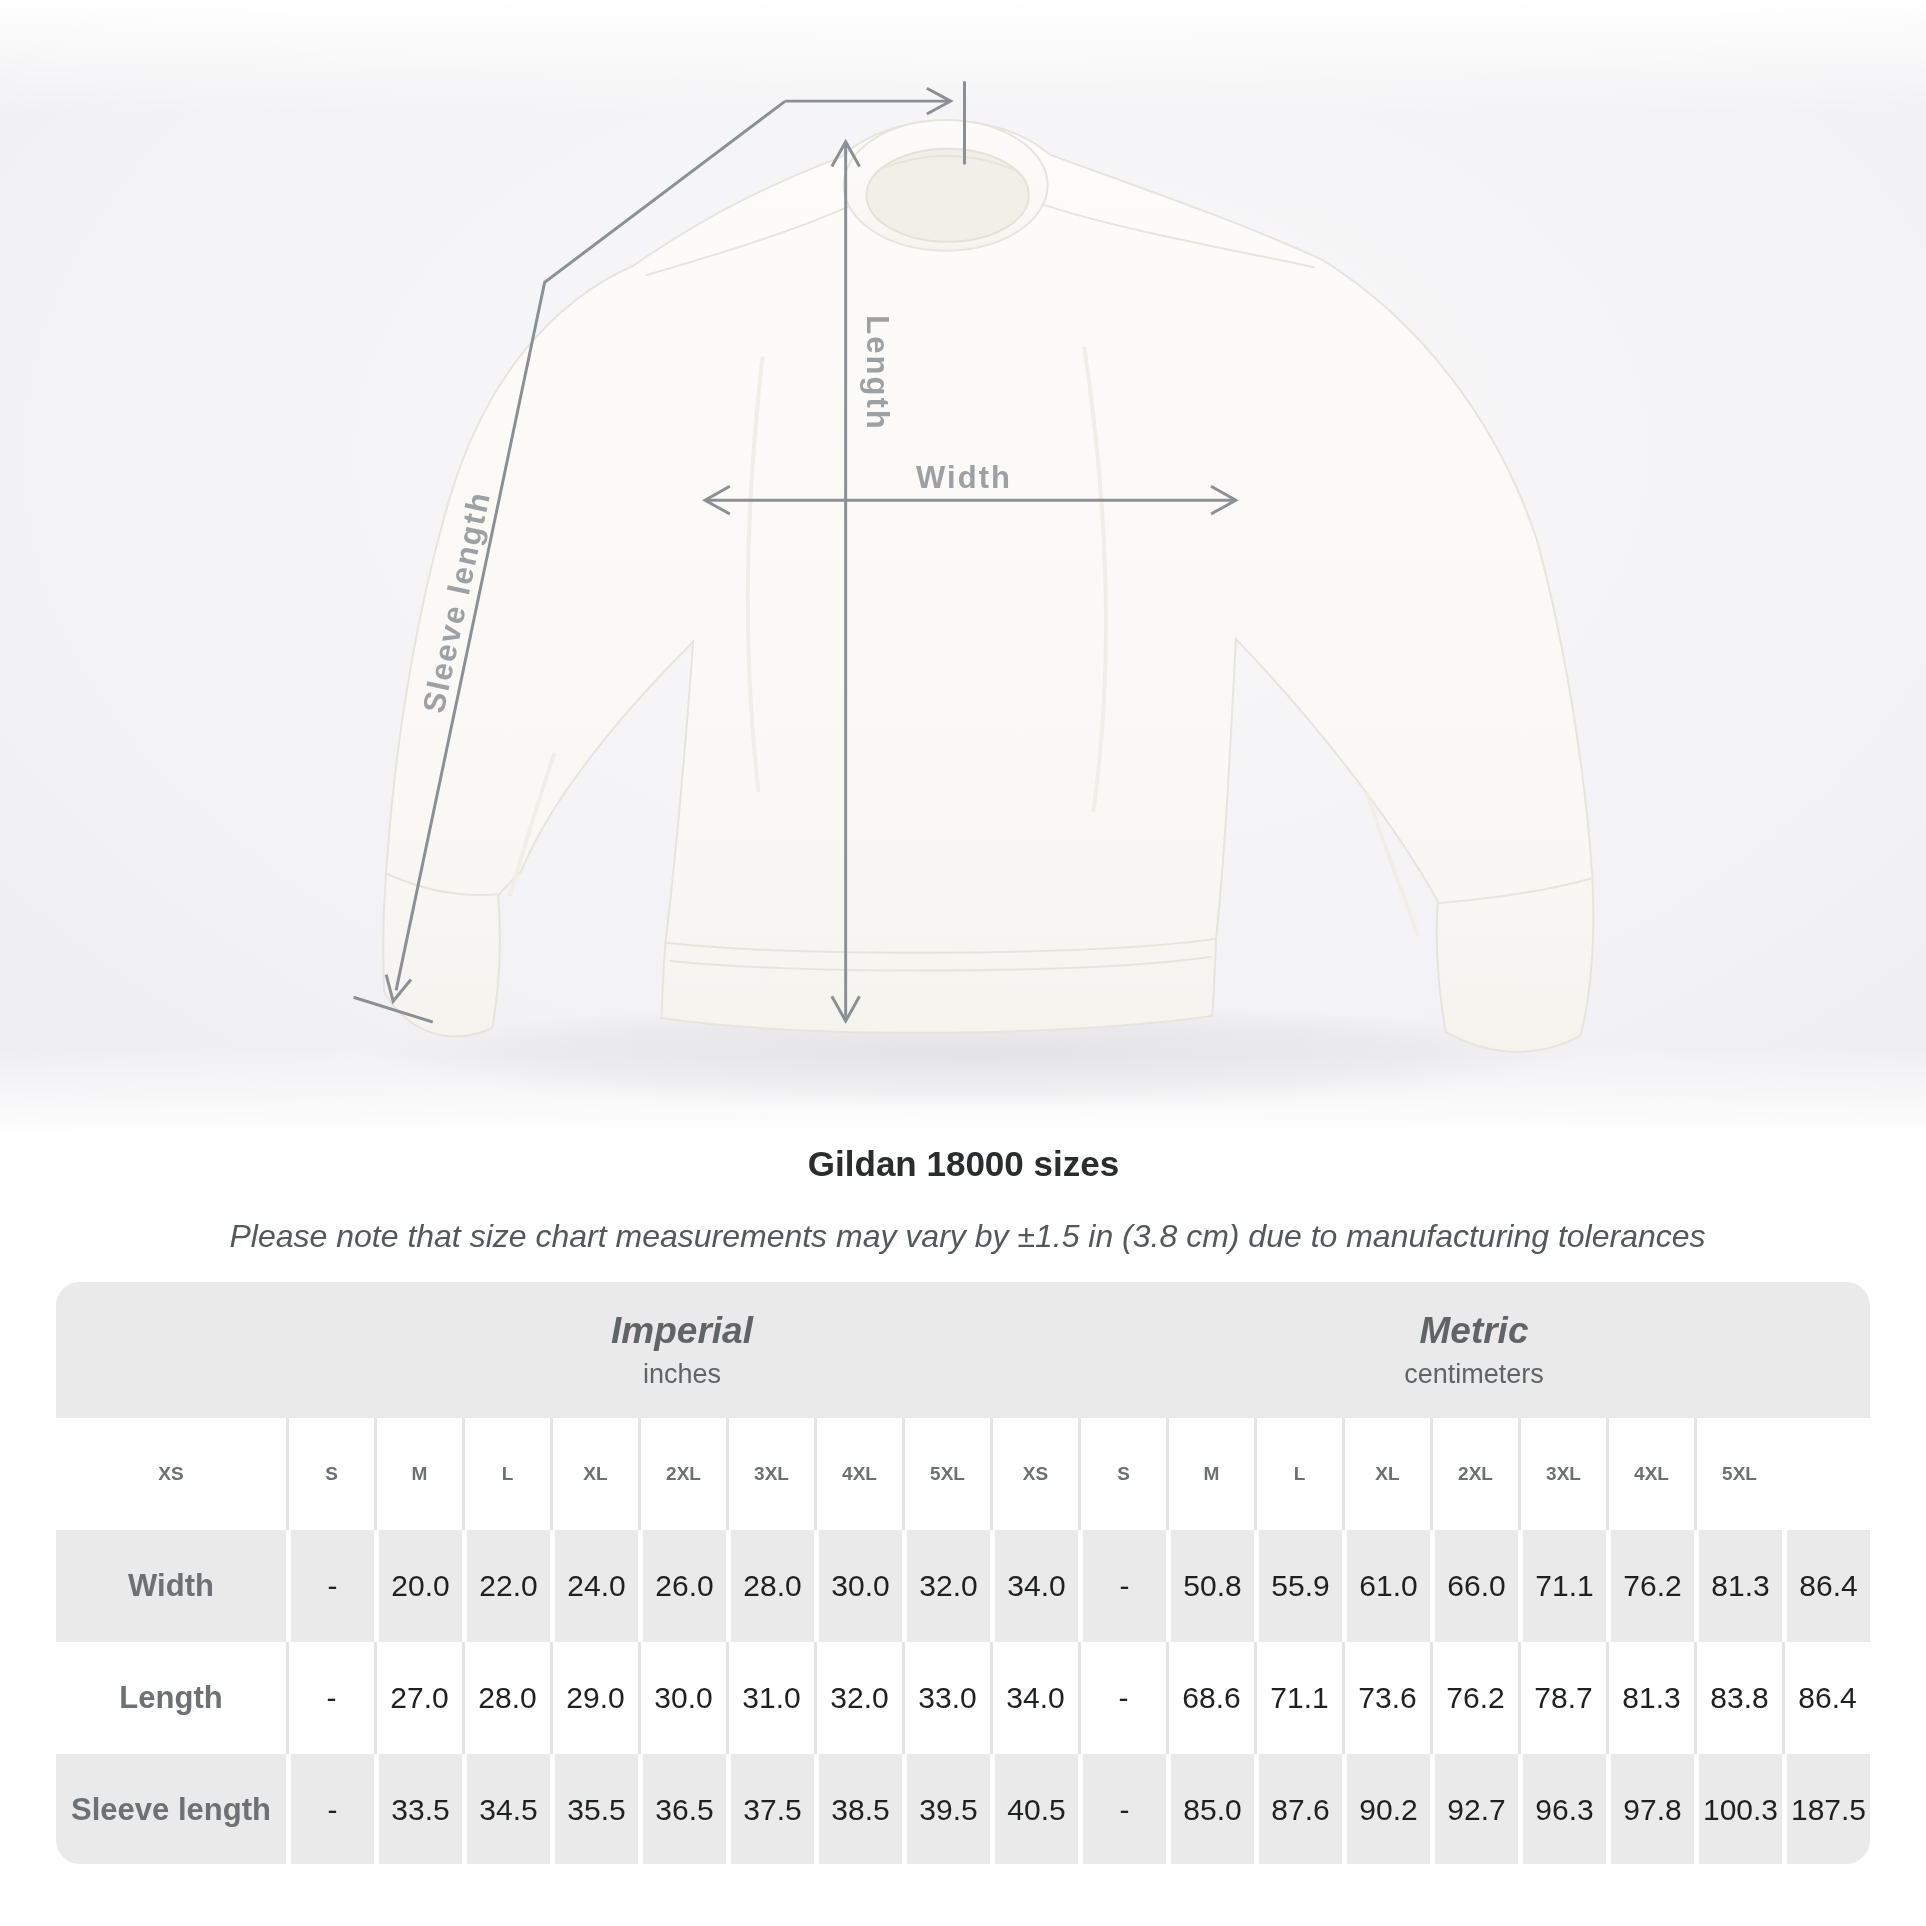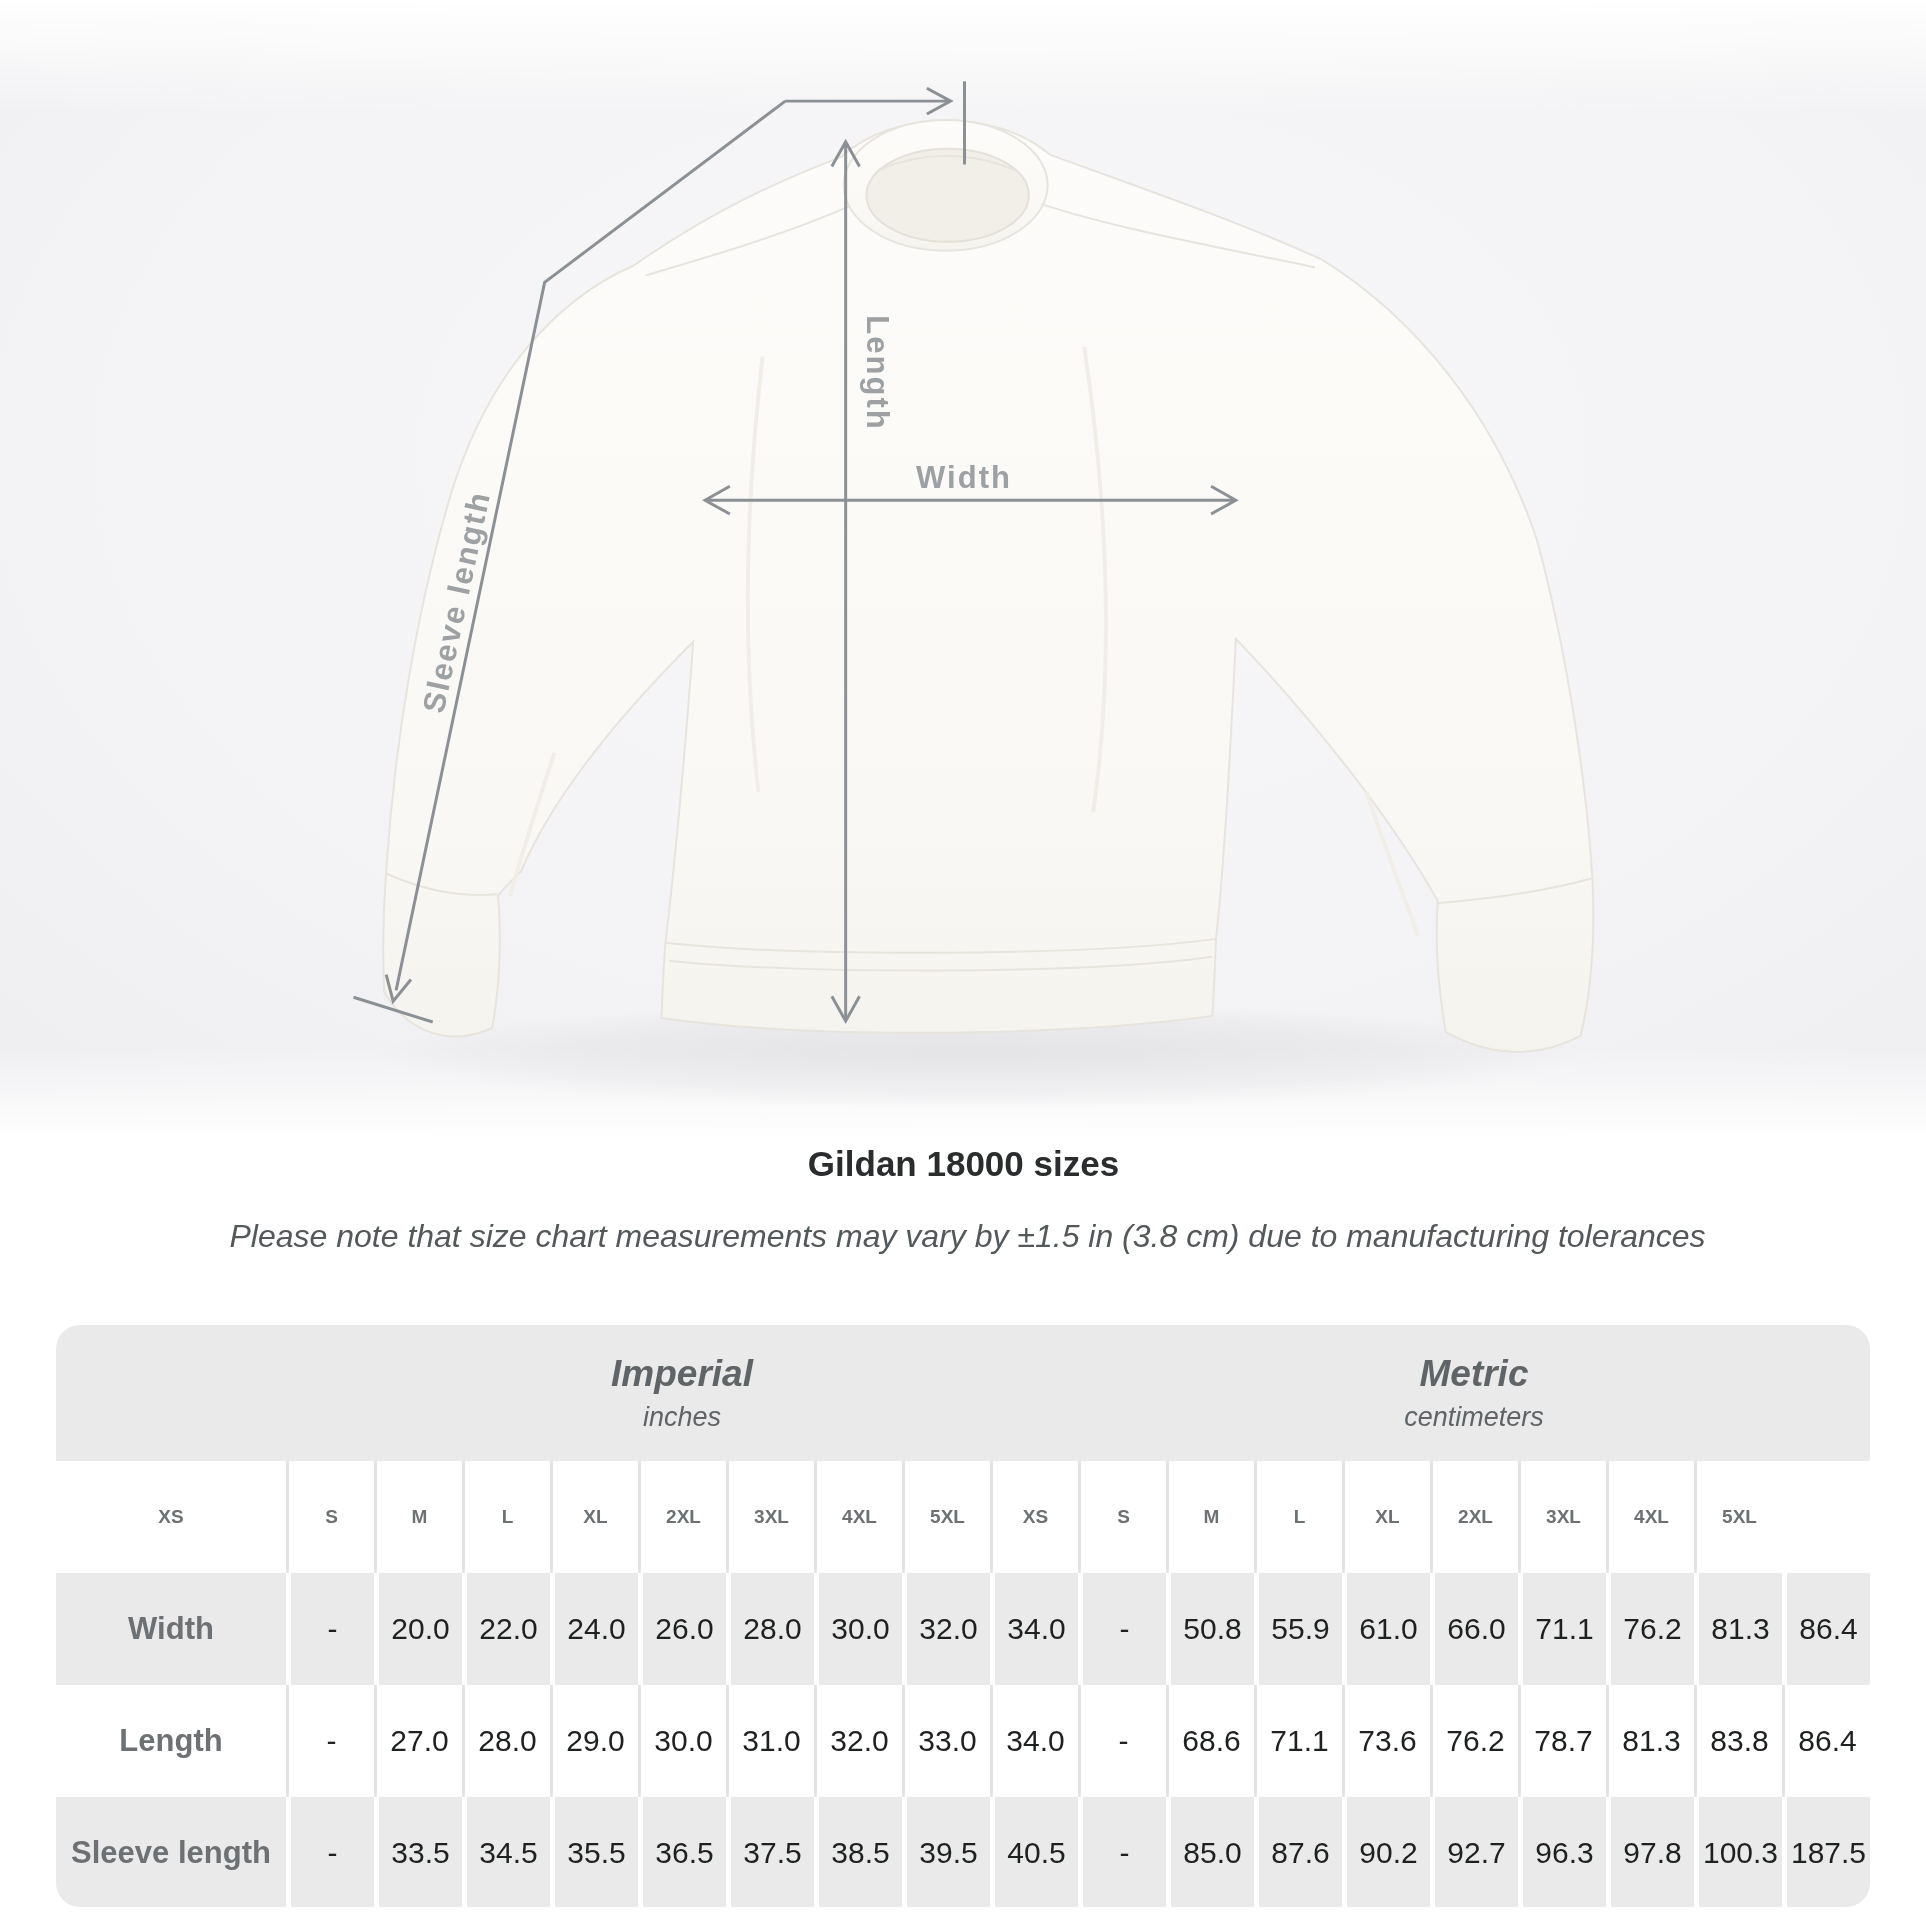--- a/index.html
+++ b/index.html
@@ -33,30 +33,30 @@
     position:absolute;left:0;top:1144px;width:1927px;margin:0;
     text-align:center;font-size:35px;font-weight:bold;color:var(--title-text,#2a2c2d);
   }
   .note{
     position:absolute;left:0;top:1214px;width:1927px;margin:4px;
     text-align:center;font-style:italic;font-size:32px;color:var(--note-text,#53585b);
   }
   
   .size-table{
     position:absolute;left:56px;top:1282px;width:1814px;height:582px;
-    border-radius:24px;overflow:hidden;margin-top:43px;
+    border-radius:24px;overflow:hidden;
   }
   .band{
     display:grid;grid-template-columns:230px 1fr 1fr;height:136px;
     background:var(--row-gray,#eaeaea);
   }
   .sec{display:flex;flex-direction:column;align-items:center;justify-content:center;gap:7px;
        color:var(--section-text,#5f6467);}
   .sec-title{font-size:37px;font-weight:bold;font-style:italic;}
-  .sec-sub{font-size:27px;font-style:italic;}
+  .sec-sub{font-size:27px;}
   .trow{display:grid;grid-template-columns:230px repeat(18,1fr);height:112px;}
   .trow>div{display:flex;align-items:center;justify-content:center;}
   .row-white{background:#ffffff;}
   .row-gray{background:var(--row-gray,#eaeaea);}
   .row-white>div:not(:first-child){border-left:3px solid var(--divider-on-white,#e4e4e4);}
   .row-gray>div:not(:first-child){border-left:5px solid var(--divider-on-gray,#ffffff);}
   .tcell{font-size:30px;color:var(--value-text,#1f2021);}
   .rlabel{font-weight:bold;font-size:31px;color:var(--header-text,#6d7174);}
   .thead-row .tcell{font-weight:bold;font-size:19px;color:var(--header-text,#6d7174);}
 </style>

